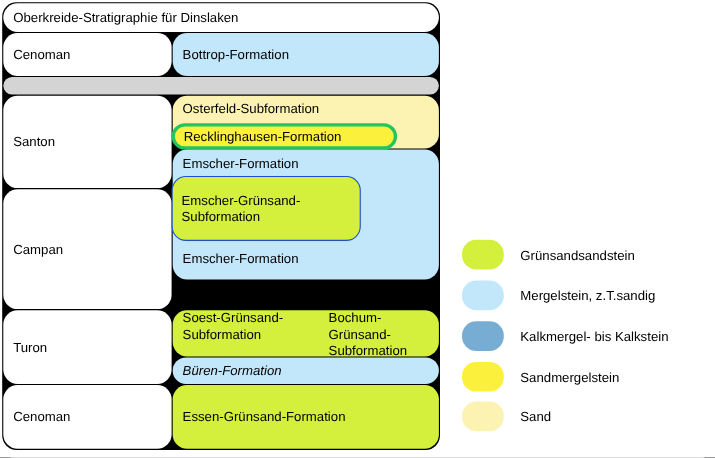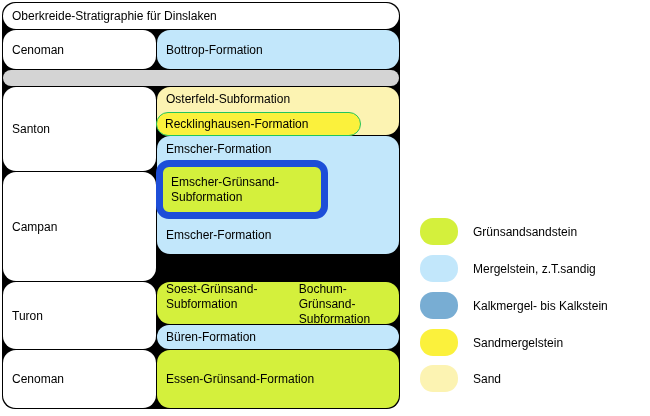--- a/index.html
+++ b/index.html
@@ -16,33 +16,33 @@
   #stage-campan    { left:1px;   top:28px;  width:153px; height:39px; background:#fff; }
   #cell-bottrop    { left:155px; top:28px;  width:242px; height:39px; }
   #gray-band       { left:1px;   top:68px;  width:396px; height:16px; }
   #stage-santon    { left:1px;   top:85px;  width:153px; height:84px;  background:#fff; }
   #stage-coniac    { left:1px;   top:170px; width:153px; height:109px; background:#fff; }
   #stage-turon     { left:1px;   top:280px; width:153px; height:67px;  background:#fff; }
   #stage-cenoman   { left:1px;   top:348px; width:153px; height:58px;  background:#fff; }
 
   #region-sand     { left:155px; top:85px;  width:242px; height:48px; align-items:flex-start; padding-top:5px; }
   #cell-recklinghausen { position:absolute; left:-1px; top:25px; width:205px; height:24px;
-                         border:1px solid #22c55e; display:flex; align-items:center; padding-left:8px; }
+                         border:3px solid #22c55e; display:flex; align-items:center; padding-left:8px; }
 
   #region-mergel   { left:155px; top:134px; width:242px; height:118px; padding:0; }
   #cell-emscher-upper { position:absolute; left:9px; top:6px; }
   #box-emscher-gruensand { position:absolute; left:-1px; top:24px; width:172px; height:59px;
-                           border:7px solid #1d4ed8; display:flex; align-items:center;
+                           border:1px solid #1d4ed8; display:flex; align-items:center;
                            padding-left:8px; line-height:15px; }
   #cell-emscher-lower { position:absolute; left:9px; top:92px; }
 
   #cell-erwitte    { left:155px; top:253px; width:242px; height:26px; }
   #region-soest    { left:155px; top:280px; width:242px; height:42px;
                      flex-direction:row; justify-content:center; align-items:flex-start; line-height:15px;gap:40px; }
-  #cell-bueren     { left:155px; top:323px; width:242px; height:24px; }
+  #cell-bueren     { left:155px; top:323px; width:242px; height:24px;font-style:italic; }
   #cell-essen      { left:155px; top:348px; width:242px; height:58px; }
 
   
   .legend-row    { position:absolute; left:420px; height:27px; display:flex; align-items:center; }
   .legend-swatch { width:38px; height:27px; flex:none; }
   .legend-label  { margin-left:15px; white-space:nowrap; }
   #legend-0 { top:218px; }
   #legend-1 { top:255px; }
   #legend-2 { top:292px; }
   #legend-3 { top:329px; }

